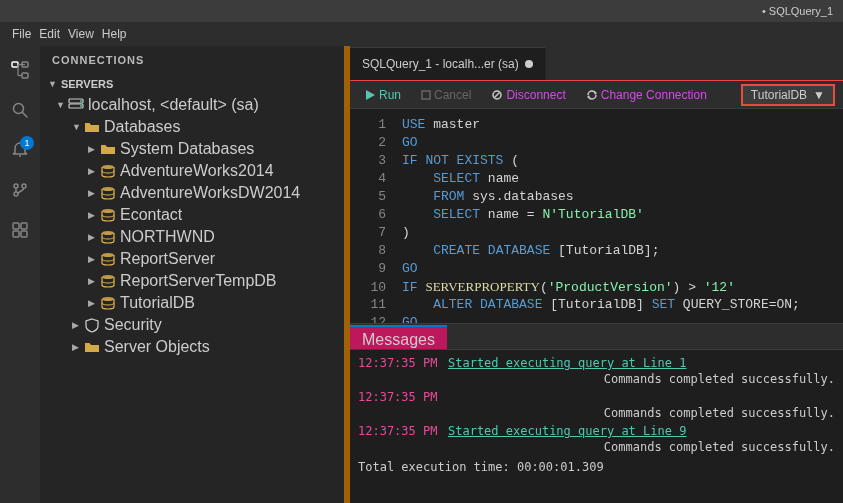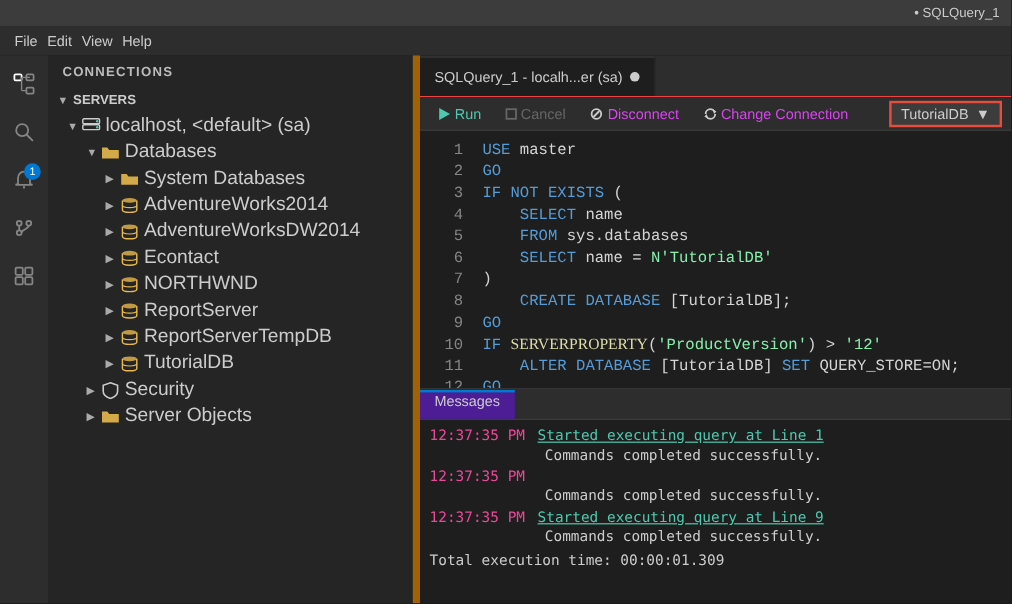--- a/index.html
+++ b/index.html
@@ -292,25 +292,25 @@
       background: #2d2d2d;
       display: flex;
       align-items: flex-end;
       border-bottom: 1px solid #3c3c3c;
       flex-shrink: 0;
     }
     .results-tab {
       height: 24px;
       padding: 0 12px;
       display: flex;
-      align-items: flex-start;
-      font-size: 12px;
-      color: #cccccc;
-      cursor: pointer;
-      background: #4c1d95;
+      align-items: flex-end;
+      font-size: 16px;
+      color: #cccccc;
+      cursor: pointer;
+      background: #be185d;
       border-top: 2px solid #007acc;
     }
     .results-content {
       flex: 1;
       overflow-y: auto;
       padding: 4px 8px;
     }
     .results-content::-webkit-scrollbar { width: 6px; }
     .results-content::-webkit-scrollbar-thumb { background: #555; }
 
@@ -330,20 +330,21 @@
       color: #4ec9b0;
       text-decoration: underline;
       cursor: pointer;
     }
     .msg-indent {
       padding-left: 96px;
       font-size: 12px;
       font-family: 'Consolas', monospace;
       color: #cccccc;
       padding-bottom: 2px;
+      text-align: right;
     }
     .total-time {
       padding: 4px 0;
       font-size: 12px;
       font-family: 'Consolas', monospace;
       color: #cccccc;
     }
   </style>
 </head>
 <body>

